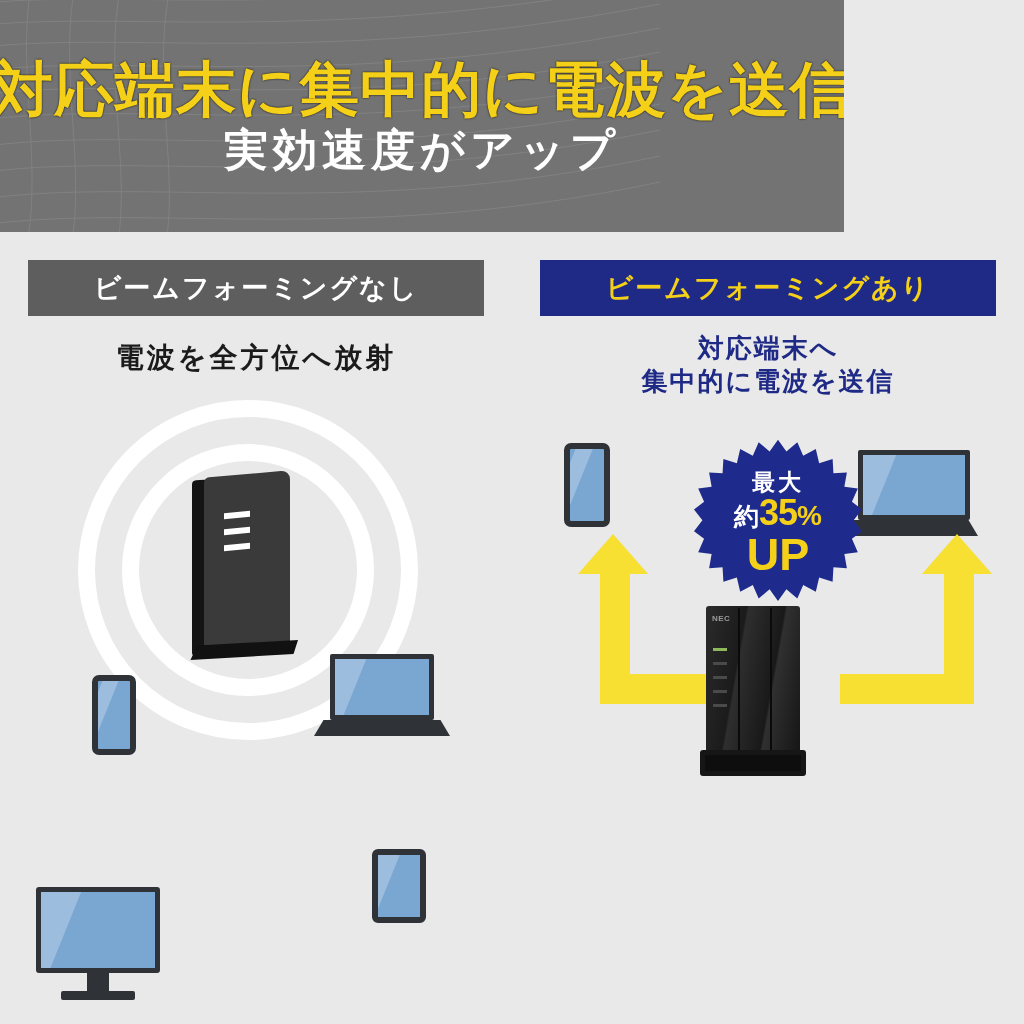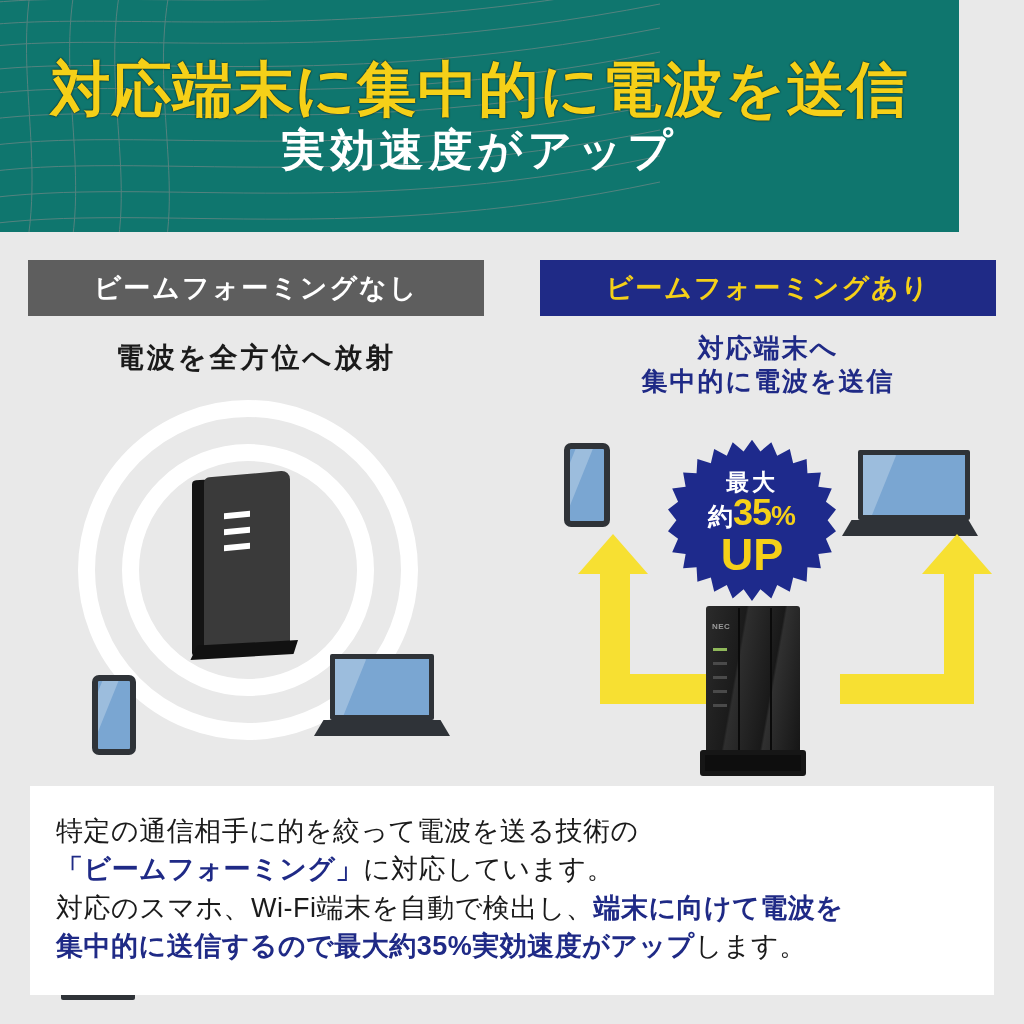--- a/index.html
+++ b/index.html
@@ -6,22 +6,22 @@
   html, body {
     width: 1024px; height: 1024px;
     background: #e9e9e9;
     font-family: "Liberation Sans", "DejaVu Sans", sans-serif;
     overflow: hidden;
   }
   #page { position: relative; width: 1024px; height: 1024px; background: #e9e9e9; }
 
   
   .hero {
-    position: absolute; left: 0; top: 0; width: 959px; height: 232px;
-    background: #0f766e; overflow: hidden;
+    position: absolute; left: 0; top: 0; width: 844px; height: 232px;
+    background: #737373; overflow: hidden;
   }
   .hero-lines { position: absolute; left: -40px; top: -30px; width: 700px; height: 300px; opacity: .55; }
   .hero-inner {
     position: relative; width: 100%; height: 100%;
     display: flex; flex-direction: column; align-items: center; justify-content: center;
     gap: 6px; z-index: 2;
   }
   .hero-l1 {
     color: #f5d018; font-size: 60px; font-weight: bold;
     letter-spacing: 1px; line-height: 1.05; white-space: nowrap;
@@ -138,33 +138,33 @@
   .router-r { position: absolute; left: 700px; top: 606px; width: 106px; height: 172px; }
   .router-r .shell {
     position: absolute; left: 6px; top: 0; width: 94px; height: 148px;
     background: linear-gradient(100deg,#2b2b2b 0%,#1b1b1b 34%,#2e2e2e 36%,#191919 66%,#303030 68%,#151515 100%);
     border-radius: 3px;
   }
   .router-r .seam { position: absolute; top: 2px; width: 2px; height: 144px; background: #0a0a0a; }
   .router-r .seam1 { left: 38px; }
   .router-r .seam2 { left: 70px; }
   .router-r .nec {
-    position: absolute; left: 12px; top: 16px; color: #9a9a9a;
+    position: absolute; left: 12px; top: 8px; color: #9a9a9a;
     font-size: 8px; font-weight: bold; letter-spacing: .5px;
   }
   .router-r .ledcol { position: absolute; left: 13px; top: 42px; }
   .router-r .ledcol i { display: block; width: 14px; height: 3px; background: #4a4a4a; margin-bottom: 11px; }
   .router-r .ledcol i:first-child { background: #8fb85a; }
   .router-r .stand {
     position: absolute; left: 0; top: 144px; width: 106px; height: 26px;
     border: 5px solid #161616; border-radius: 3px; background: #0e0e0e;
   }
 
   
-  .badge { position: absolute; left: 668px; top: 438px; width: 168px; height: 168px; }
+  .badge { position: absolute; left: 694px; top: 438px; width: 168px; height: 168px; }
   .badge .txt {
     position: absolute; left: 0; top: 0; width: 168px; height: 168px;
     display: flex; flex-direction: column; align-items: center; justify-content: center;
     line-height: 1;
   }
   .badge .b1 { color: #ffffff; font-size: 23px; font-weight: bold; letter-spacing: 3px; margin-top: 4px; }
   .badge .b2 { display: flex; align-items: baseline; margin-top: 1px; }
   .badge .b2 .yaku { color: #ffffff; font-size: 25px; font-weight: bold; }
   .badge .b2 .num  { color: #f5d018; font-size: 36px; font-weight: bold; letter-spacing: -1px; }
   .badge .b2 .pct  { color: #f5d018; font-size: 28px; font-weight: bold; }
@@ -308,28 +308,14 @@
       <div class="b1">最大</div>
       <div class="b2">
         <span class="yaku">約</span>
         <span class="num">35</span>
         <span class="pct">%</span>
       </div>
       <div class="b3">UP</div>
     </div>
   </div>
 
-  <div class="card">
-    <div class="card-body">
-      <div class="card-line">特定の通信相手に的を絞って電波を送る技術の</div>
-      <div class="card-line">
-        <span class="nav">「ビームフォーミング」</span><span>に対応しています。</span>
-      </div>
-      <div class="card-line">
-        <span>対応のスマホ、Wi-Fi端末を自動で検出し、</span><b>端末に向けて電波を</b>
-      </div>
-      <div class="card-line">
-        <b>集中的に送信するので</b><b>最大約35%実効速度がアップ</b><span>します。</span>
-      </div>
-    </div>
-  </div>
 
 </div>
 
 </body></html>

